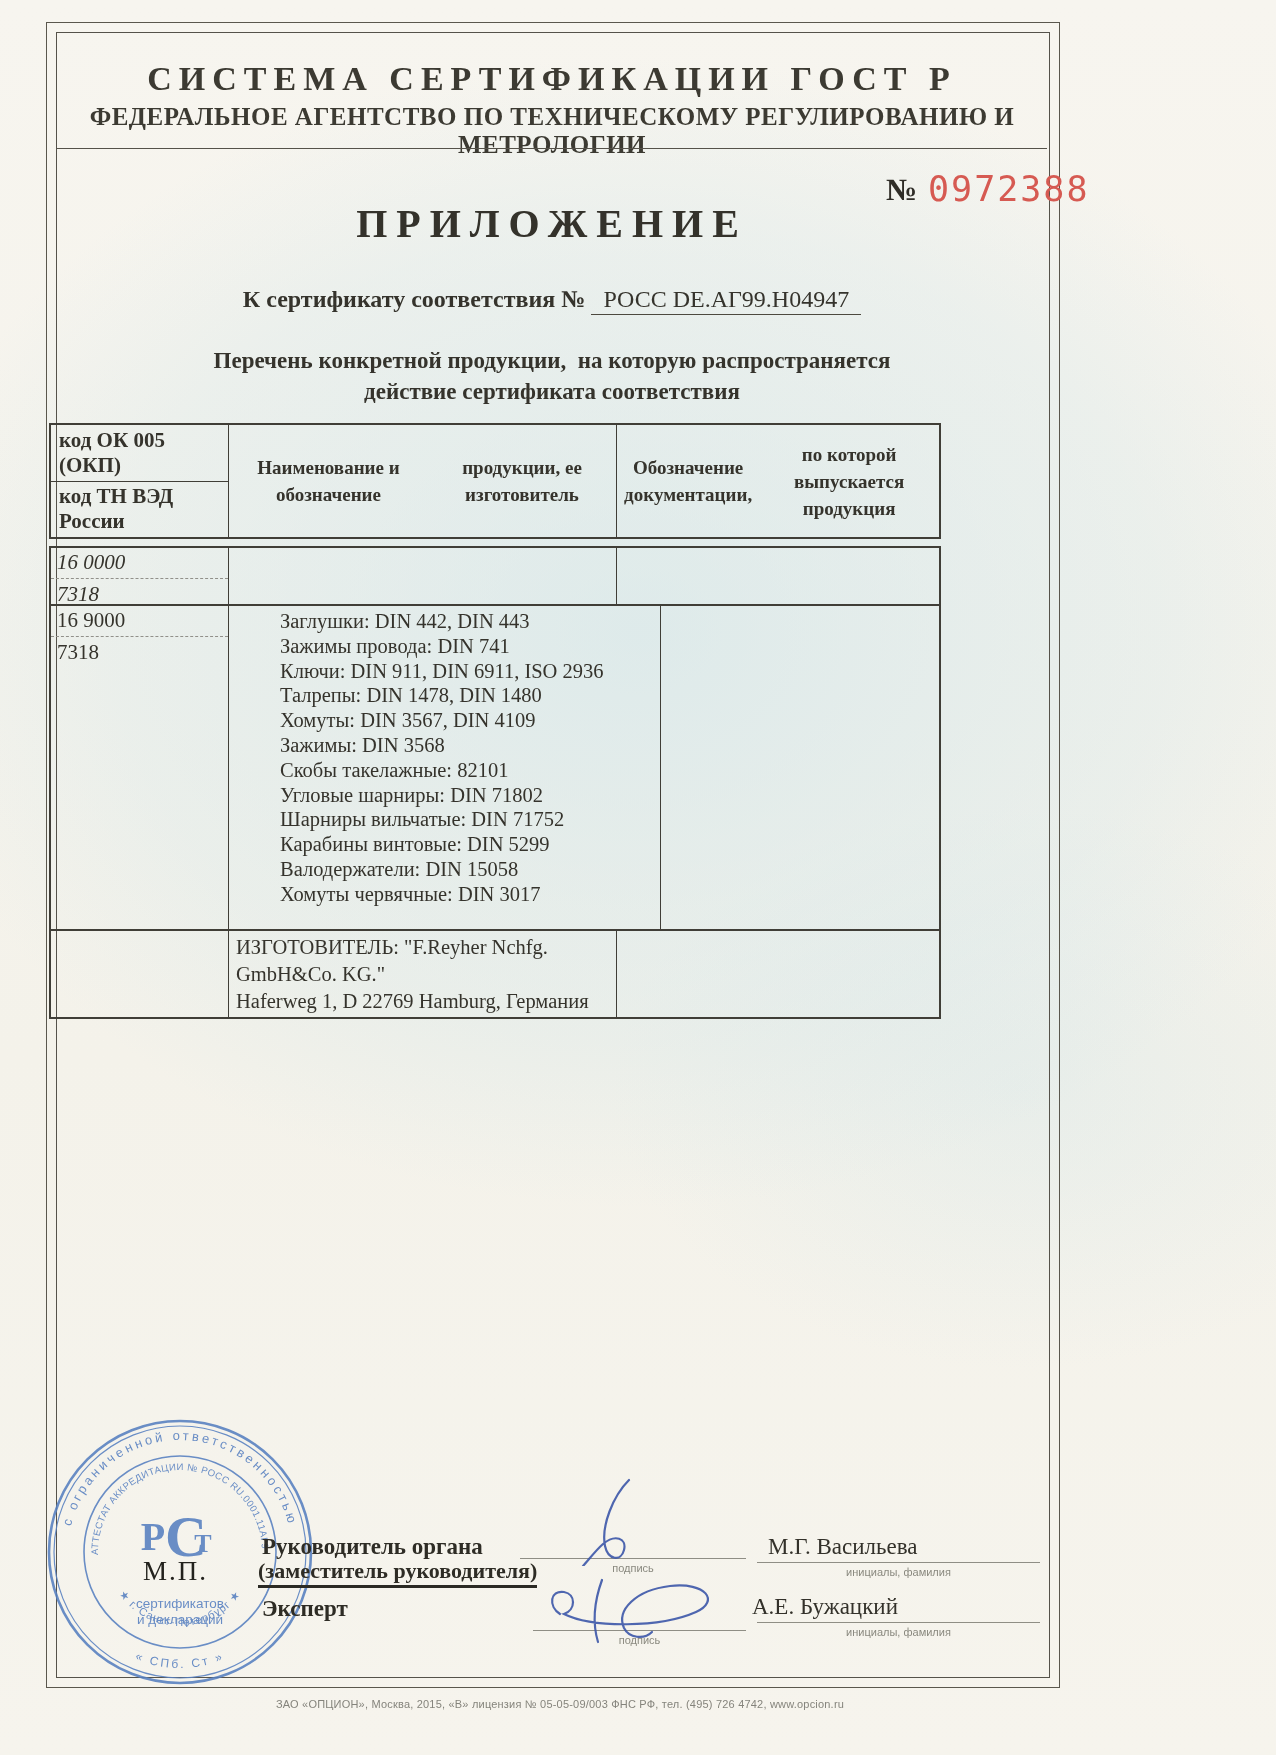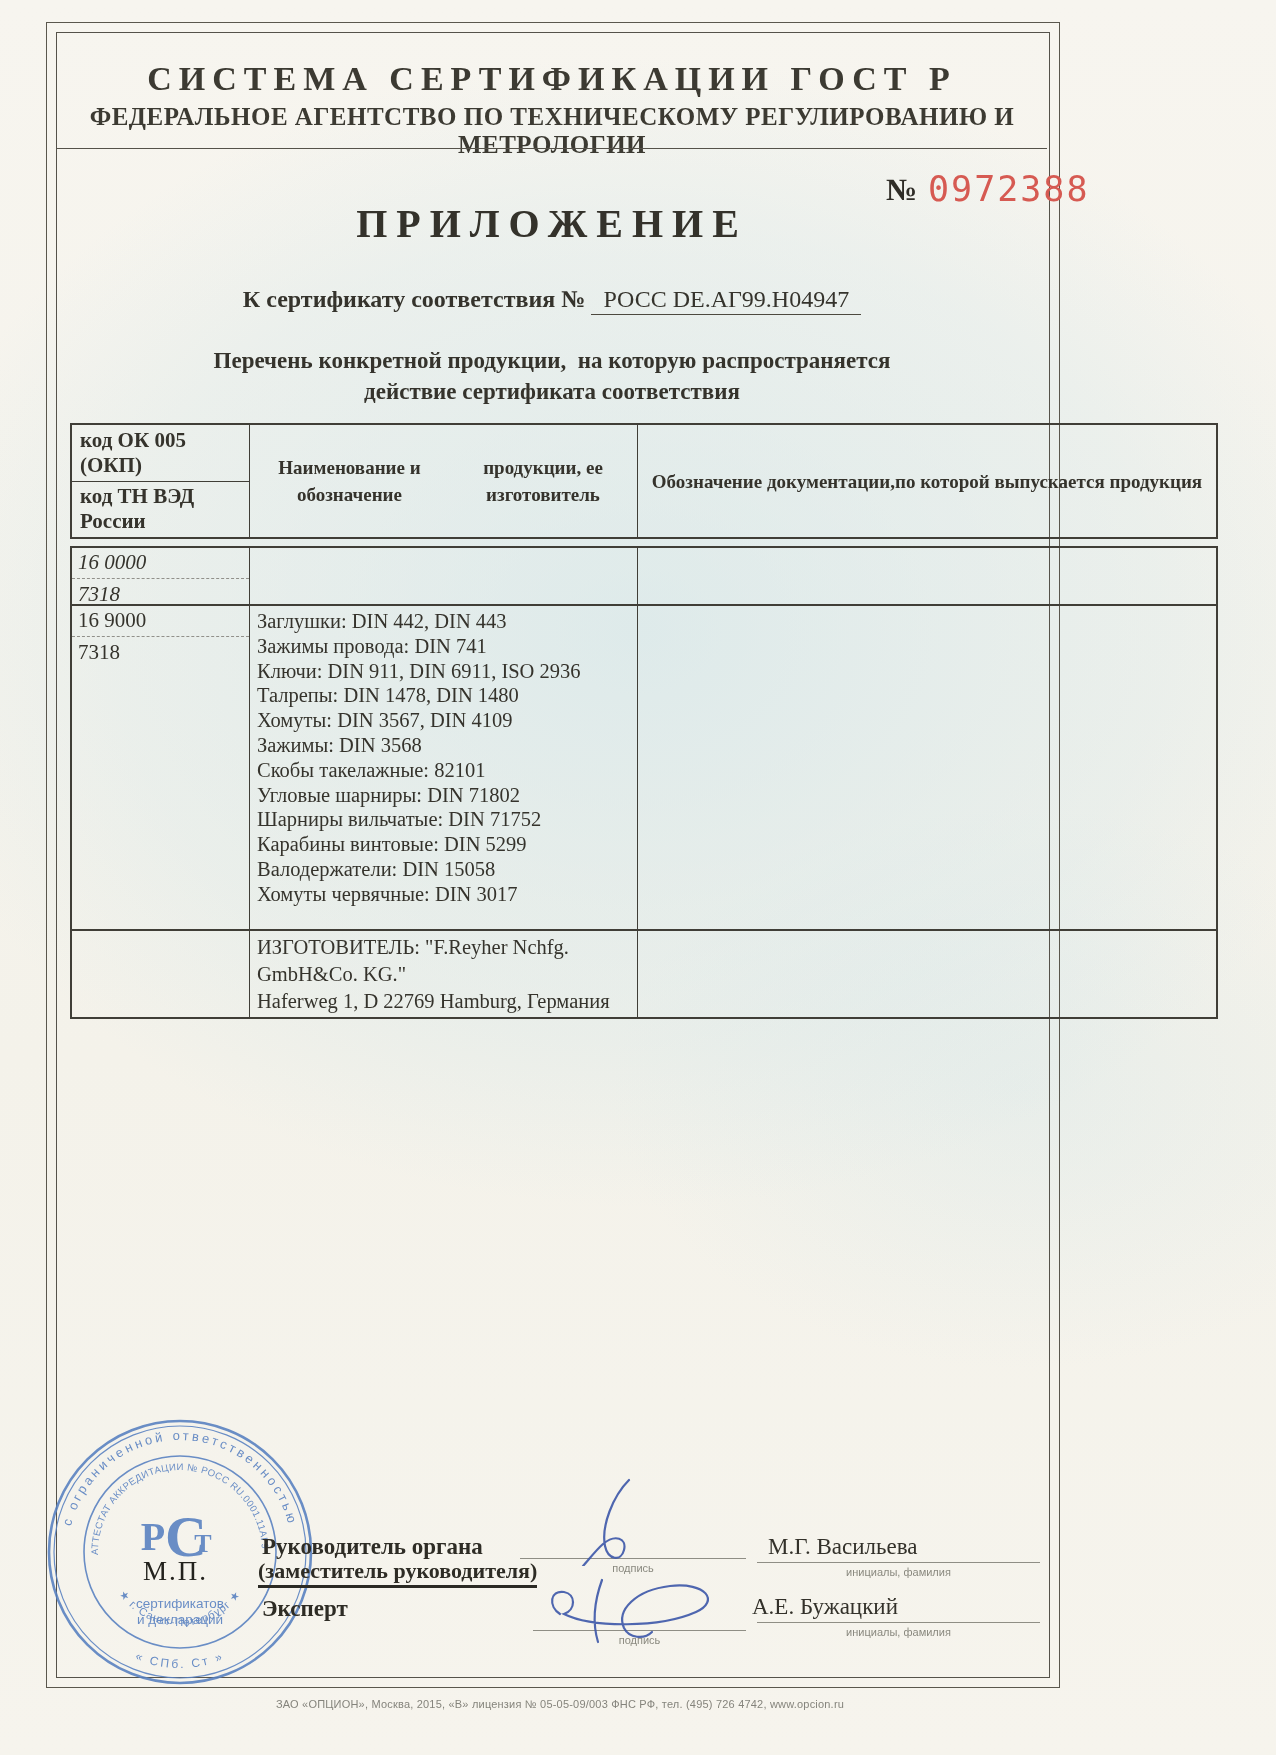--- a/index.html
+++ b/index.html
@@ -20,34 +20,34 @@
   .h2{left:57px;top:103px;width:990px;font-size:25px;font-weight:700;letter-spacing:0.5px;color:#3c3a32;}
   .docnum-sym{left:886px;top:172px;font-size:31px;font-weight:600;color:#2f2d27;}
   .docnum-val{left:928px;top:169px;font-size:35px;font-family:"DejaVu Sans Mono","Liberation Mono",monospace;
     letter-spacing:2px;color:#d65a52;font-weight:500;}
   .title{left:57px;top:200px;width:990px;font-size:40px;font-weight:700;letter-spacing:9px;color:#34322b;}
   .certline{left:57px;top:286px;width:990px;font-size:24px;font-weight:600;}
   .certline .val{font-weight:500;border-bottom:1.6px solid #4c493f;padding:0 12px 2px 12px;margin-left:6px;}
   .purpose1{left:57px;top:348px;width:990px;font-size:23px;font-weight:700;white-space:pre-wrap;}
   .purpose2{left:57px;top:379px;width:990px;font-size:23px;font-weight:700;}
   
-  .tbl{position:absolute;left:70px;top:423px;width:1148px;font-size:21px;}
+  .tbl{position:absolute;left:49px;top:423px;width:892px;font-size:21px;}
   .thead{display:flex;border:2px solid #403e37;height:116px;box-sizing:border-box;}
   .tbody{border:2px solid #403e37;margin-top:7px;box-sizing:border-box;}
   .c1{width:178px;flex:none;box-sizing:border-box;border-right:1.8px solid #403e37;}
   .c2{width:388px;flex:none;box-sizing:border-box;border-right:1.8px solid #403e37;}
   .c3{flex:1;box-sizing:border-box;}
   .th-c1{display:flex;flex-direction:column;font-weight:700;}
   .th-c1 .half{flex:1;display:flex;align-items:center;padding-left:8px;}
   .th-c1 .half.top{border-bottom:1.6px solid #403e37;}
   .th-mid{display:flex;flex-direction:row;justify-content:center;align-items:center;
     font-weight:700;font-size:19px;line-height:27px;text-align:center;}
   .trow{display:flex;border-bottom:2px solid #403e37;box-sizing:border-box;}
   .trow:last-child{border-bottom:none;}
-  .r1{height:58px;font-style:italic;} .r2{height:325px;} .r3{height:86px;}
+  .r1{height:58px;font-style:italic;} .r2{height:325px;gap:44px;} .r3{height:86px;}
   .codecell{padding:0;}
   .code-top{padding:2px 6px 3px 6px;border-bottom:1.6px dashed #91908a;}
   .code-bot{padding:3px 6px;}
   .prodlist{padding:3px 4px 0 7px;line-height:24.8px;font-size:20.5px;}
   .mfr{padding:3px 4px 0 7px;line-height:27px;font-size:20.5px;}
   
   .lbl-bold{font-weight:700;font-size:23px;color:#2e2c25;}
   .role1a{left:262px;top:1534px;}
   .role1b{left:258px;top:1558px;font-weight:700;font-size:22px;color:#2e2c25;
     border-bottom:3px solid #2b2a24;padding-bottom:1px;}

